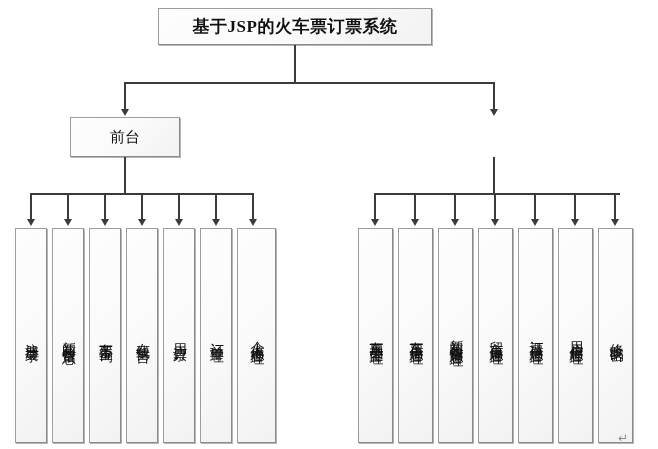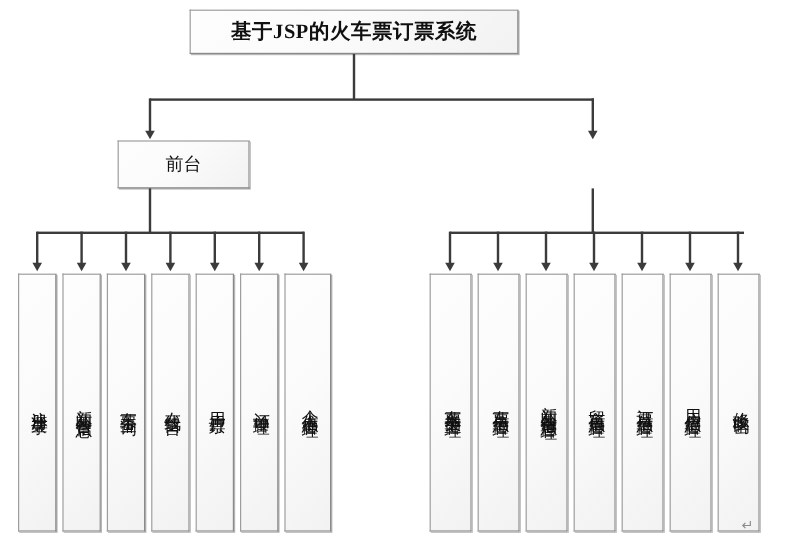--- a/index.html
+++ b/index.html
@@ -30,21 +30,21 @@
   
   #root{
     left:158px;top:8px;width:274px;height:37px;
   }
   #root .lbl{
     font-size:17px;font-weight:700;letter-spacing:0.5px;
     font-family:"Liberation Serif","DejaVu Serif",serif;
   }
 
   
-  .mid{top:117px;width:110px;height:40px;margin-left:28px;}
+  .mid{top:117px;width:110px;height:40px;}
   #mid-front{left:70px;}
   #mid-back{left:437px;}
   .mid .lbl{font-size:15px;font-weight:400;}
 
   
   .leaf{top:228px;height:215px;}
   .leaf .lbl{
     writing-mode:vertical-rl;
     text-orientation:upright;
     font-size:14px;

